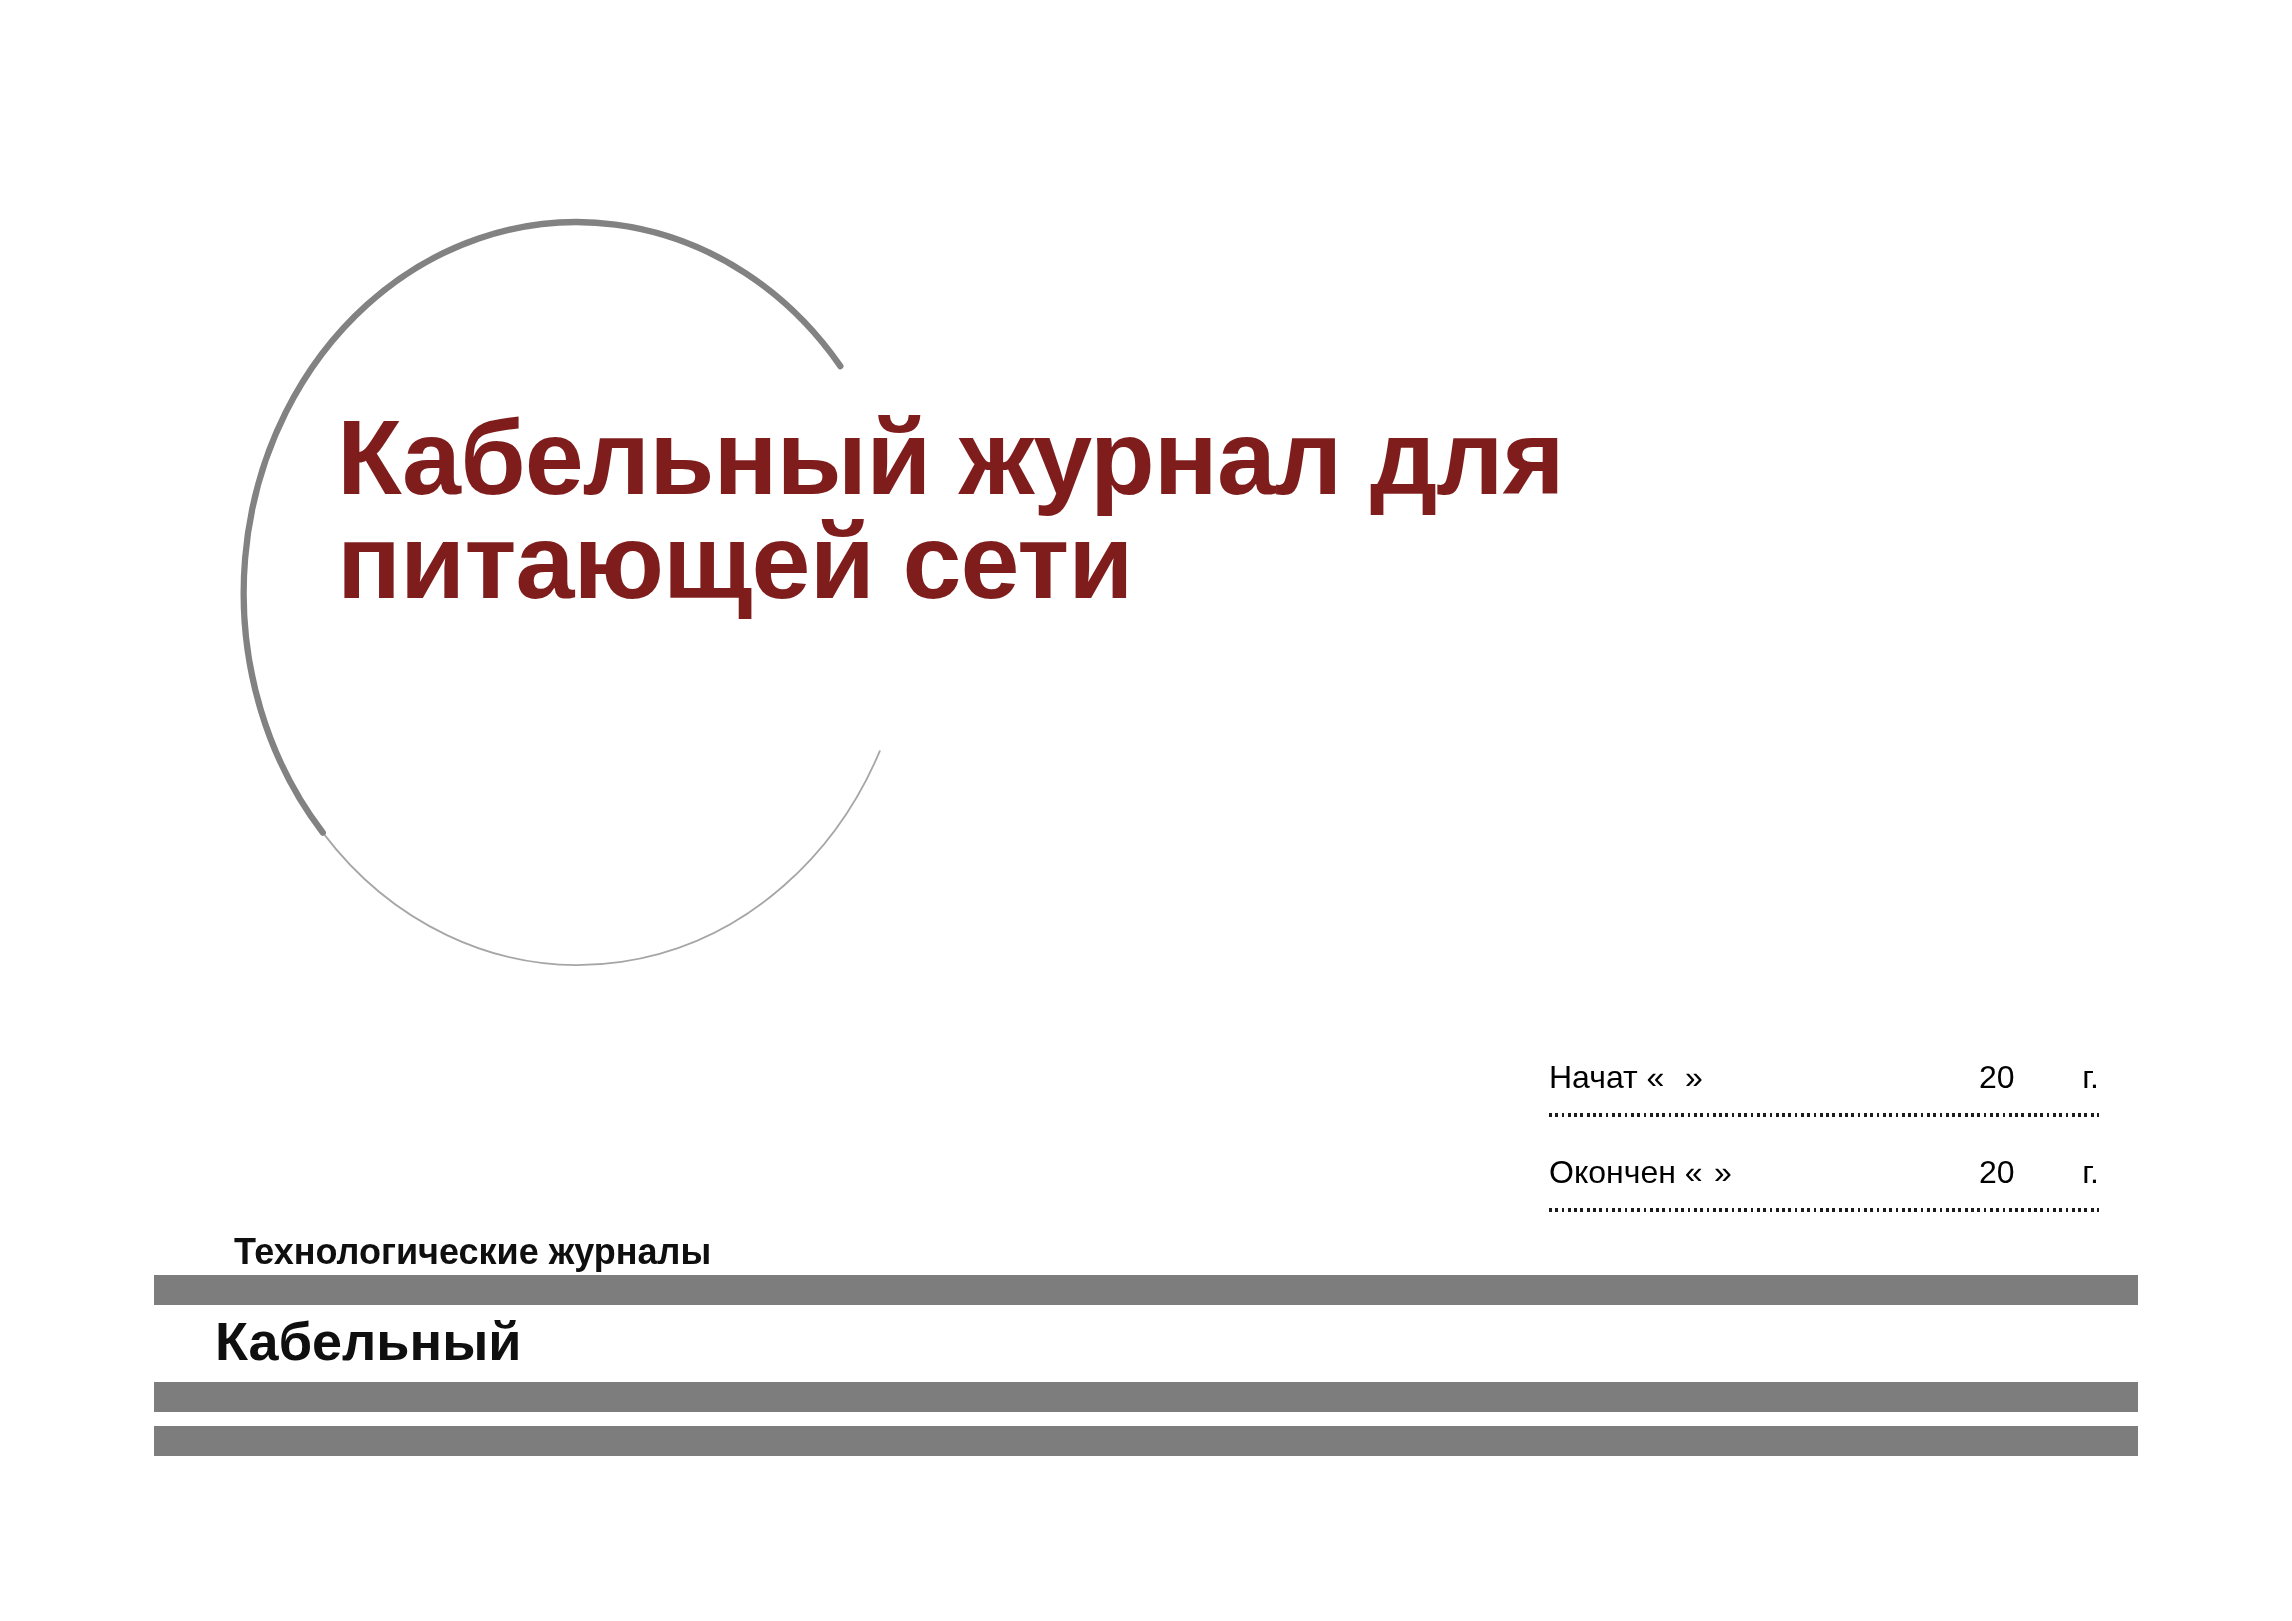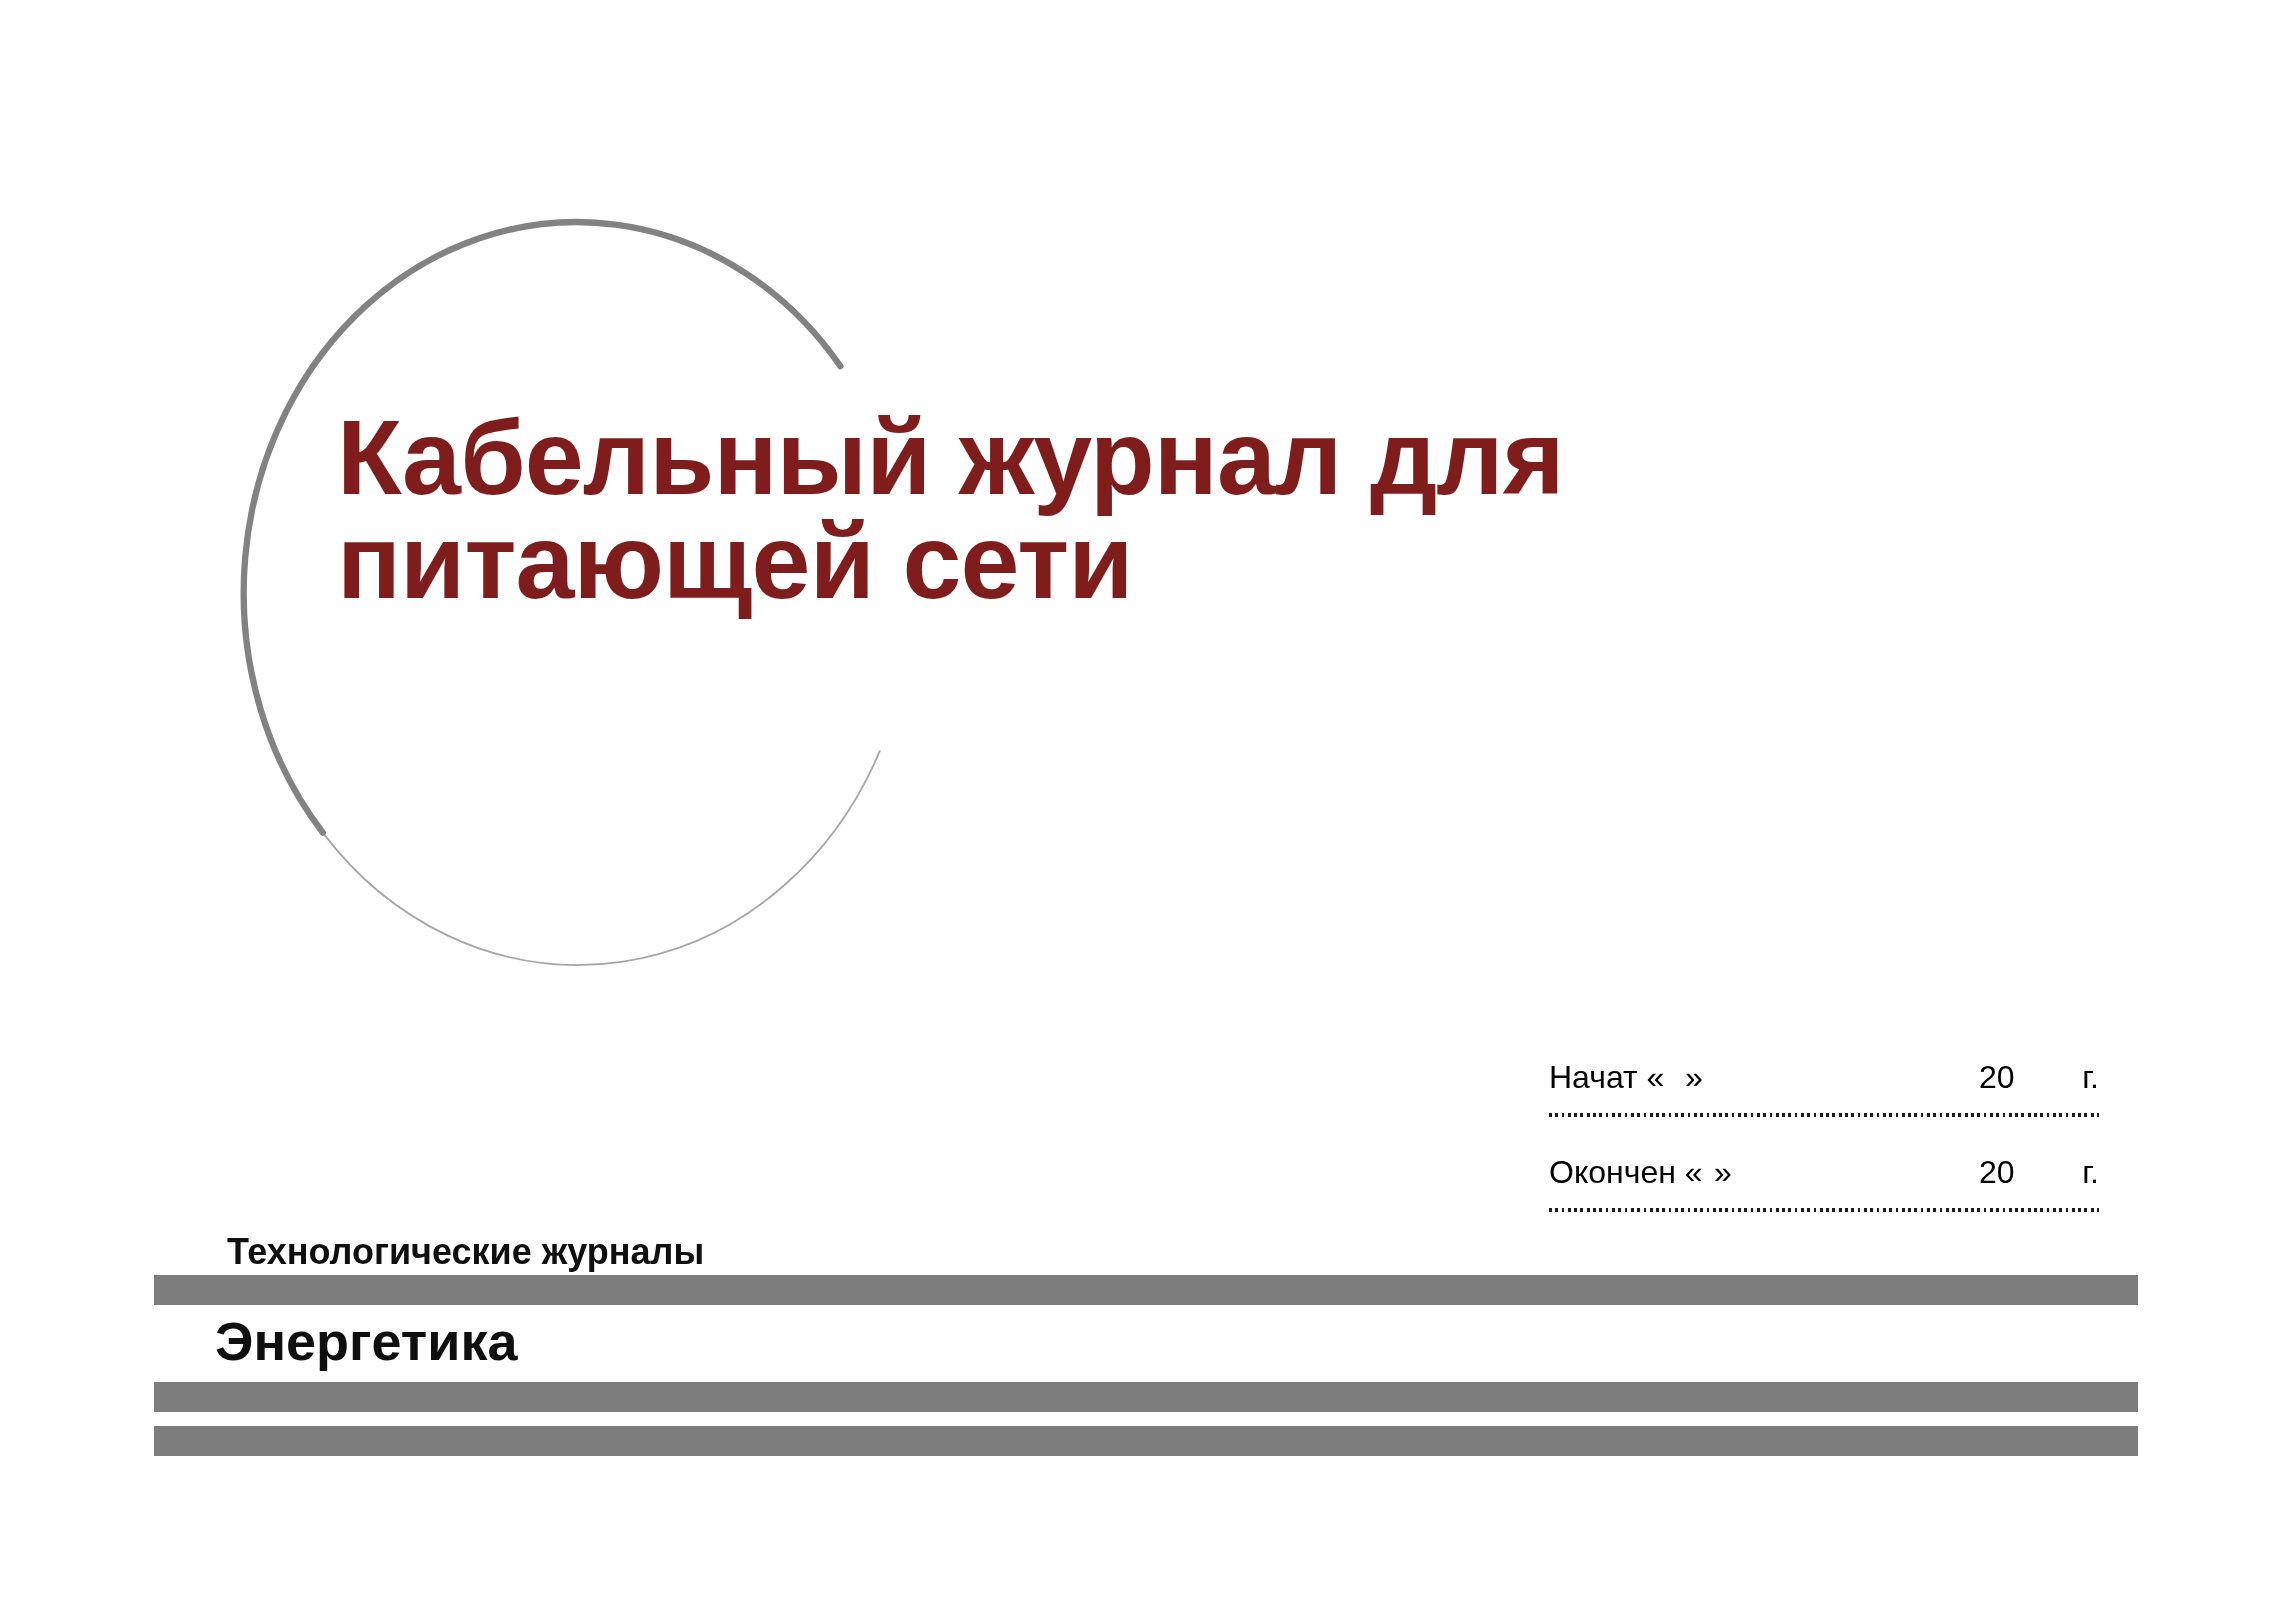--- a/index.html
+++ b/index.html
@@ -100,21 +100,21 @@
     width: 550px;
     height: 3.6px;
     background-image: repeating-linear-gradient(to right, #1c1c1c 0 2.7px, transparent 2.7px 6.3px);
   }
   .dotted-line.one { top: 1113px; }
   .dotted-line.two { top: 1208px; }
 
   
   .series-title {
     position: absolute;
-    left: 227px;
+    left: 234px;
     top: 1231px;
     font-size: 36px;
     font-weight: bold;
     color: #0f0f0f;
   }
   .gray-bar {
     position: absolute;
     left: 154px;
     width: 1984px;
     background: #7d7d7d;
@@ -157,18 +157,18 @@
   <div class="date-row row-finished">
     <span class="lbl">Окончен «</span>
     <span class="cq-finished">»</span>
     <span class="yr">20</span>
     <span class="sfx">г.</span>
   </div>
   <div class="dotted-line two"></div>
 
   <div class="series-title">Технологические журналы</div>
   <div class="gray-bar bar-1"></div>
-  <div class="category-title">Энергетика</div>
+  <div class="category-title">Кабельный</div>
   <div class="gray-bar bar-2"></div>
   <div class="gray-bar bar-3"></div>
 
 </div>
 
 
 </body></html>

